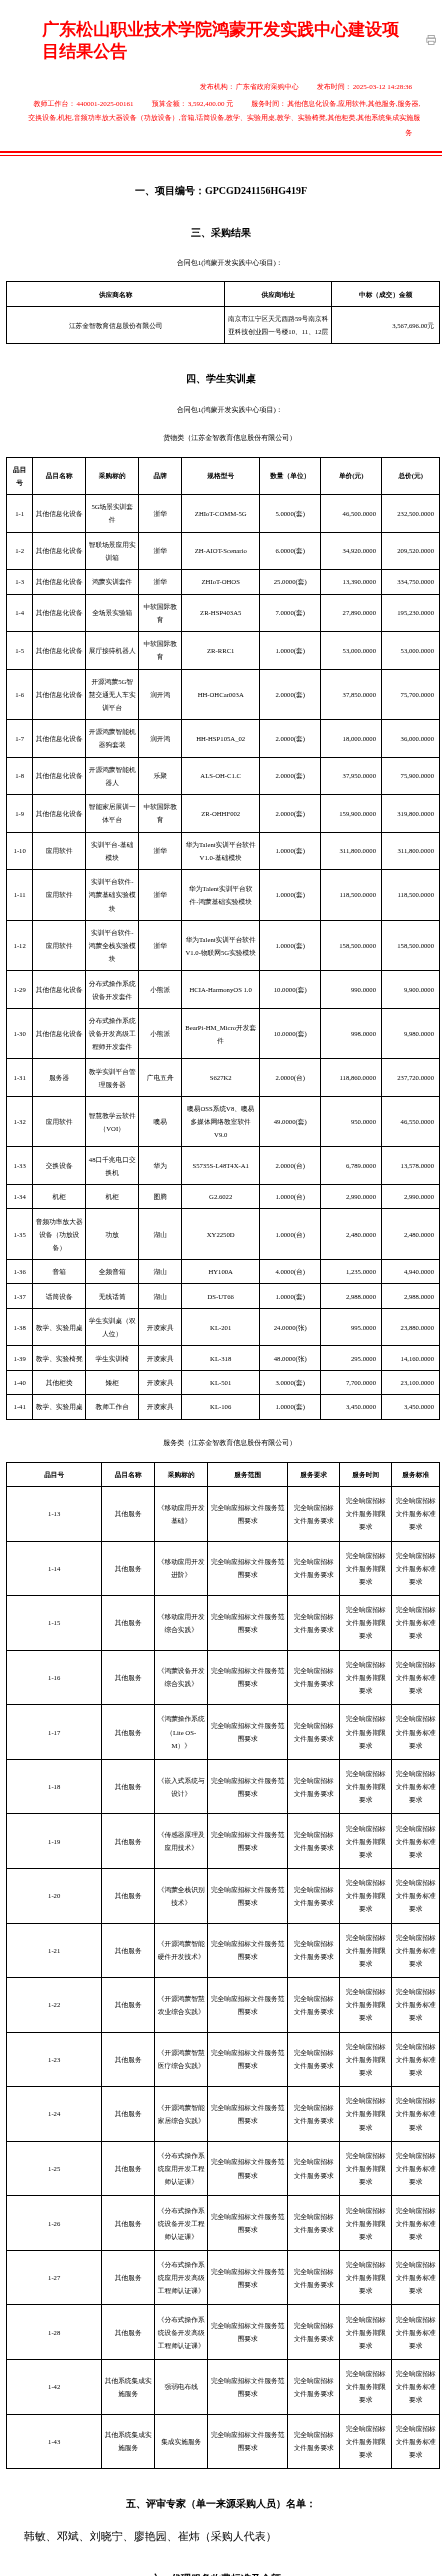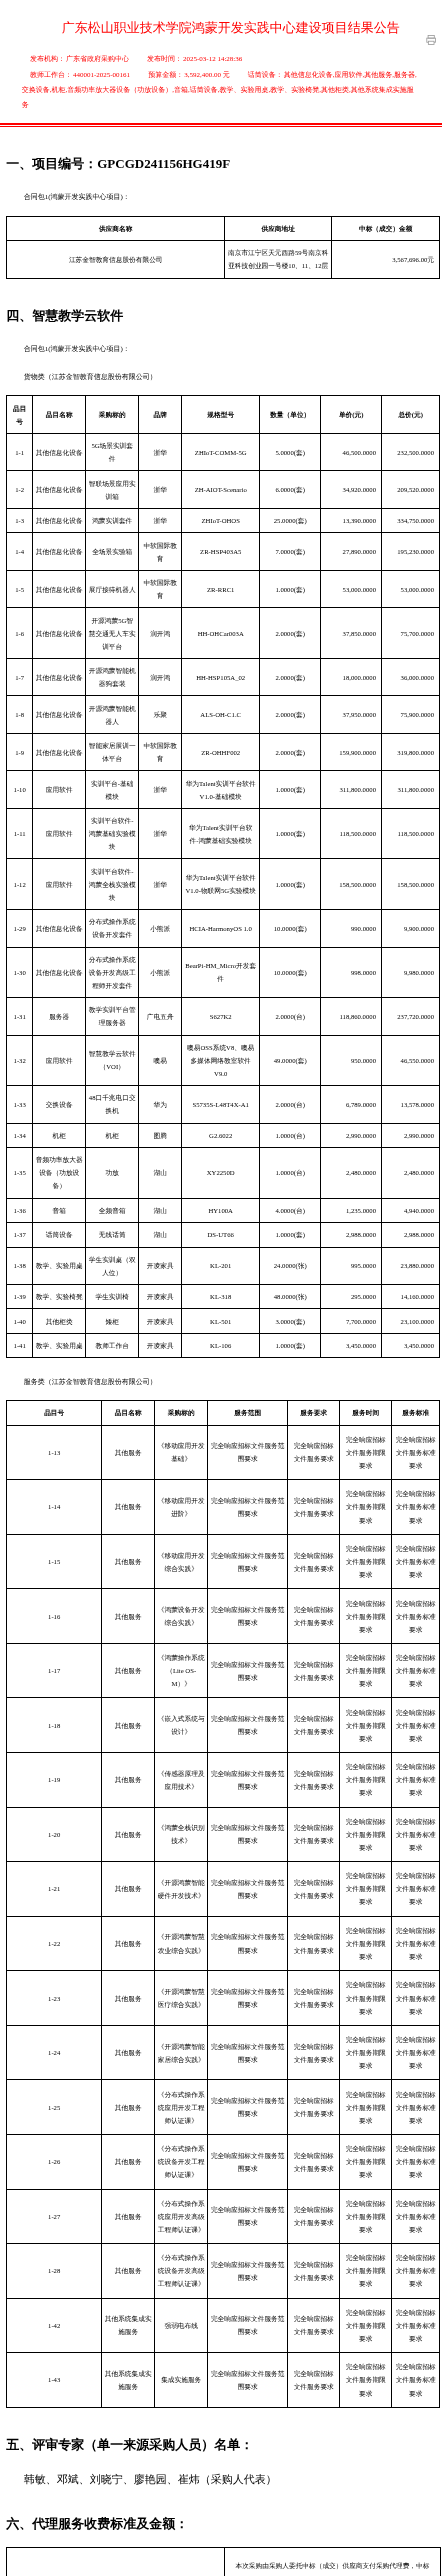--- a/index.html
+++ b/index.html
@@ -2,32 +2,32 @@
 <html style="font-size:8.2px"><head>
 <meta charset="utf-8">
 <style>
   html,body{margin:0;padding:0;background:#ffffff;color:#000;
     font-family:"Liberation Serif","DejaVu Serif",serif;}
   .page{width:442px;margin:0 auto;position:relative;box-sizing:border-box;padding:0 6.2px 31px;}
 
   
   .print-btn{position:absolute;top:15.5px;right:4.1px;width:13.4px;height:13.4px;border:none;
     background:transparent;cursor:pointer;padding:0;}
-  h1.title{color:#ff0000;text-align:right;font-size:13px;line-height:1.35;
-    font-weight:normal;margin:18.5px 36px 15.5px;}
-  .meta{color:#ff0000;text-align:left;font-size:7px;line-height:2.1;margin:2.1px 15.5px;}
+  h1.title{color:#ff0000;text-align:left;font-size:17px;line-height:1.35;
+    font-weight:bold;margin:18.5px 36px 15.5px;}
+  .meta{color:#ff0000;text-align:right;font-size:7px;line-height:2.1;margin:2.1px 15.5px;}
   .meta .pair{margin:0 8.2px;white-space:normal;}
   .meta .pair .lb{margin-right:1px;}
   .red-rule{margin:10.3px -6.2px 0;border-top:2.1px solid #ff0000;height:1.5px;
     border-bottom:1px solid #ff0000;}
 
   
-  h2.sec{font-size:13px;font-weight:bold;margin:27px 0 0;line-height:1.5;}
+  h2.sec{font-size:10px;font-weight:bold;margin:27px 0 0;line-height:1.5;text-align:center;}
   .inline-val{font-weight:bold;}
-  .pkg{margin:18.5px 0 0 17.5px;font-size:7px;}
+  .pkg{margin:18.5px 0 0 17.5px;font-size:7px;text-align:center;}
   .note{margin:17.5px 0 0 17.5px;font-size:11px;}
 
   
   table.tbl{border-collapse:collapse;table-layout:fixed;width:433px;margin:13.4px 0 0 0;
     font-size:6.7px;}
   table.tbl td,table.tbl th{border:0.5px solid #000;text-align:center;vertical-align:middle;
     padding:5.2px 2.6px;line-height:1.95;overflow-wrap:break-word;word-break:break-word;}
   table.tbl th{font-weight:bold;}
   table.tbl td.r{text-align:right;padding-right:5.2px;}
   table.svc td{padding:7.2px 2.6px;}
@@ -52,29 +52,30 @@
   <h1 class="title">广东松山职业技术学院鸿蒙开发实践中心建设项目结果公告</h1>
 
   <div class="meta">
     <span class="pair"><span class="lb">发布机构：</span><span>广东省政府采购中心</span></span>
     <span class="pair"><span class="lb">发布时间：</span><span>2025-03-12 14:28:36</span></span>
   </div>
 
   <div class="meta">
     <span class="pair"><span class="lb">教师工作台：</span><span>440001-2025-00161</span></span>
     <span class="pair"><span class="lb">预算金额：</span><span>3,592,400.00 元</span></span>
-    <span class="pair"><span class="lb">话筒设备：</span><span>其他信息化设备,应用软件,其他服务,服务器,交换设备,机柜,音频功率放大器设备（功放设备）,音箱,话筒设备,教学、实验用桌,教学、实验椅凳,其他柜类,其他系统集成实施服务</span></span>
+    <span class="pair"><span class="lb">服务时间：</span><span>其他信息化设备,应用软件,其他服务,服务器,交换设备,机柜,音频功率放大器设备（功放设备）,音箱,话筒设备,教学、实验用桌,教学、实验椅凳,其他柜类,其他系统集成实施服务</span></span>
   </div>
 
 
   <div class="red-rule"></div>
 
   <h2 class="sec"><span>一、项目编号：</span><span class="inline-val">GPCGD241156HG419F</span></h2>
 
 
+  <h2 class="sec">三、采购结果</h2>
   <div class="pkg">合同包1(鸿蒙开发实践中心项目)：</div>
 
   <table class="tbl">
     <colgroup>
         <col style="width:218px">
         <col style="width:107px">
         <col style="width:108px">
       </colgroup>
     <tbody>
       <tr>
@@ -85,21 +86,21 @@
     </tbody>
     <tbody>
         <tr>
           <td>江苏金智教育信息股份有限公司</td>
           <td>南京市江宁区天元西路59号南京科亚科技创业园一号楼10、11、12层</td>
           <td class="r">3,567,696.00元</td>
         </tr>
       </tbody>
   </table>
 
-  <h2 class="sec">四、智慧教学云软件</h2>
+  <h2 class="sec">四、学生实训桌</h2>
   <div class="pkg">合同包1(鸿蒙开发实践中心项目)：</div>
   <div class="pkg">货物类（江苏金智教育信息股份有限公司）</div>
 
   <table class="tbl">
     <colgroup>
       <col style="width:26px">
         <col style="width:53px">
         <col style="width:53px">
         <col style="width:43px">
       <col style="width:78px">

